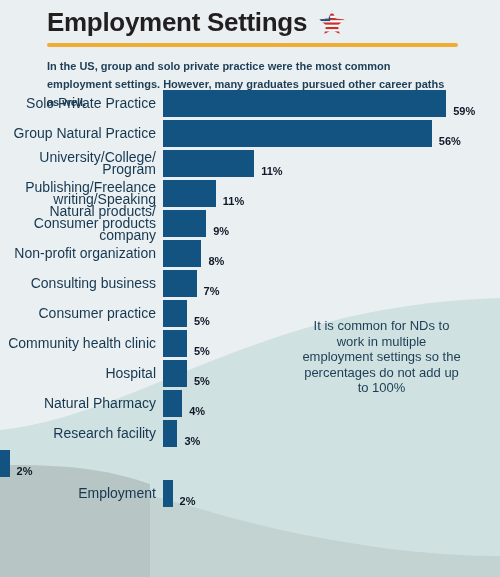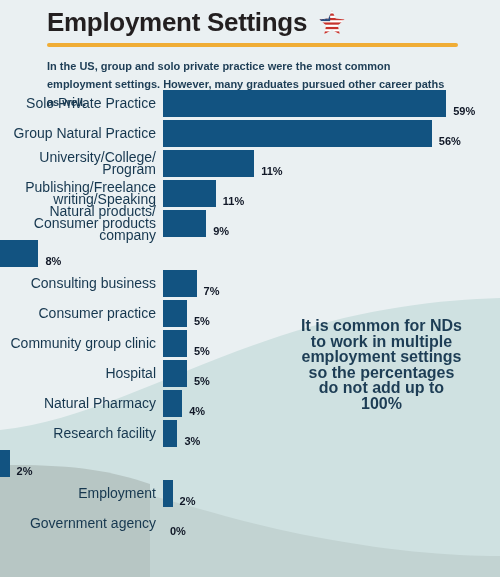--- a/index.html
+++ b/index.html
@@ -124,24 +124,24 @@
     margin-top: 16px;
   }
 
   
   #side-note {
     position: absolute;
     left: 300px;
     top: 318px;
     width: 163px;
     text-align: center;
-    font-size: 16px;
+    font-size: 13px;
     line-height: 15.5px;
     color: #1d3d55;
-    font-weight: 700;
+    font-weight: 400;
   }
 </style>
 </head>
 <body>
 
 <div id="infographic">
 
   <svg id="bg-waves" viewBox="0 0 500 577" preserveAspectRatio="none" aria-hidden="true">
     <rect x="0" y="0" width="500" height="577" fill="#eaf0f2"></rect>
     <path d="M0,430 C90,420 170,372 280,336 C370,307 440,300 500,298 L500,577 L0,577 Z" fill="#cfe1e1"></path>
@@ -220,41 +220,42 @@
           </div>
         </div>
         <div class="bar-row">
           <div class="bar-label">Natural products/<br>Consumer products company</div>
           <div class="bar-wrap">
             <div class="bar" style="width: 43.2px; background: rgb(18, 83, 129);"></div>
             <div class="bar-value">9%</div>
           </div>
         </div>
         <div class="bar-row">
+          <div class="bar-label">Non-profit organization</div>
           <div class="bar-wrap">
             <div class="bar" style="width: 38.4px; background: rgb(18, 83, 129);"></div>
             <div class="bar-value">8%</div>
           </div>
         </div>
         <div class="bar-row">
           <div class="bar-label">Consulting business</div>
           <div class="bar-wrap">
             <div class="bar" style="width: 33.6px; background: rgb(18, 83, 129);"></div>
             <div class="bar-value">7%</div>
           </div>
         </div>
         <div class="bar-row">
           <div class="bar-label">Consumer practice</div>
           <div class="bar-wrap">
             <div class="bar" style="width: 24px; background: rgb(18, 83, 129);"></div>
             <div class="bar-value">5%</div>
           </div>
         </div>
         <div class="bar-row">
-          <div class="bar-label">Community group clinic</div>
+          <div class="bar-label">Community health clinic</div>
           <div class="bar-wrap">
             <div class="bar" style="width: 24px; background: rgb(18, 83, 129);"></div>
             <div class="bar-value">5%</div>
           </div>
         </div>
         <div class="bar-row">
           <div class="bar-label">Hospital</div>
           <div class="bar-wrap">
             <div class="bar" style="width: 24px; background: rgb(18, 83, 129);"></div>
             <div class="bar-value">5%</div>
@@ -280,25 +281,18 @@
             <div class="bar-value">2%</div>
           </div>
         </div>
         <div class="bar-row">
           <div class="bar-label">Employment</div>
           <div class="bar-wrap">
             <div class="bar" style="width: 9.6px; background: rgb(18, 83, 129);"></div>
             <div class="bar-value">2%</div>
           </div>
         </div>
-        <div class="bar-row">
-          <div class="bar-label">Government agency</div>
-          <div class="bar-wrap">
-            <div class="bar" style="width: 0px; background: rgb(18, 83, 129);"></div>
-            <div class="bar-value">0%</div>
-          </div>
-        </div>
       </div>
 
     <div id="side-note">It is common for NDs to work in multiple employment settings so the percentages do not add up to 100%</div>
 
   </div>
 </div>
 
 </body></html>

